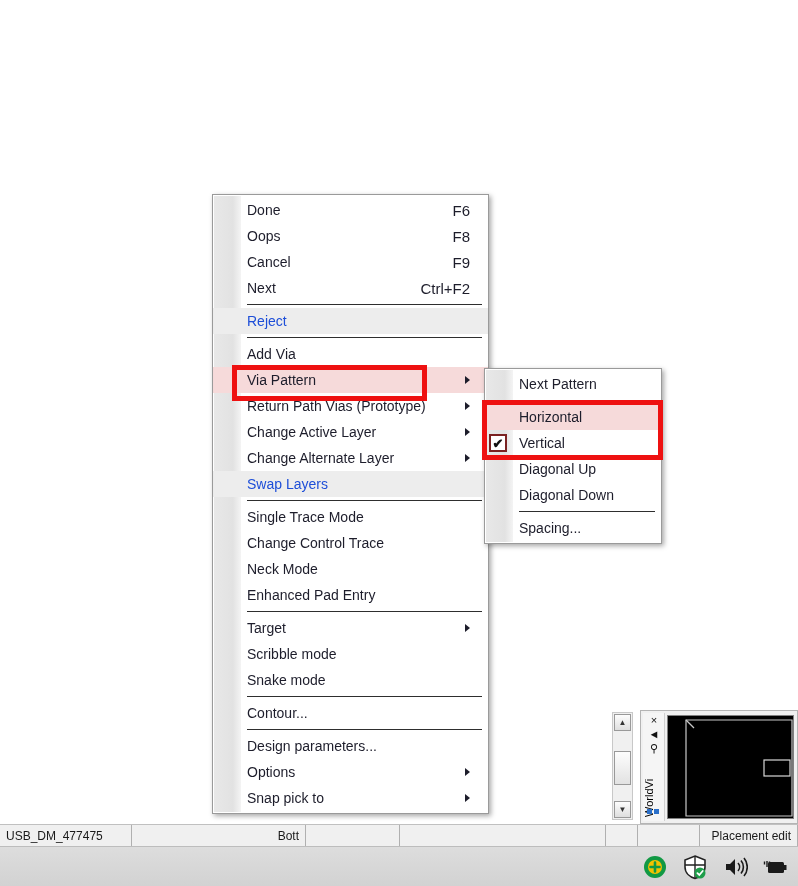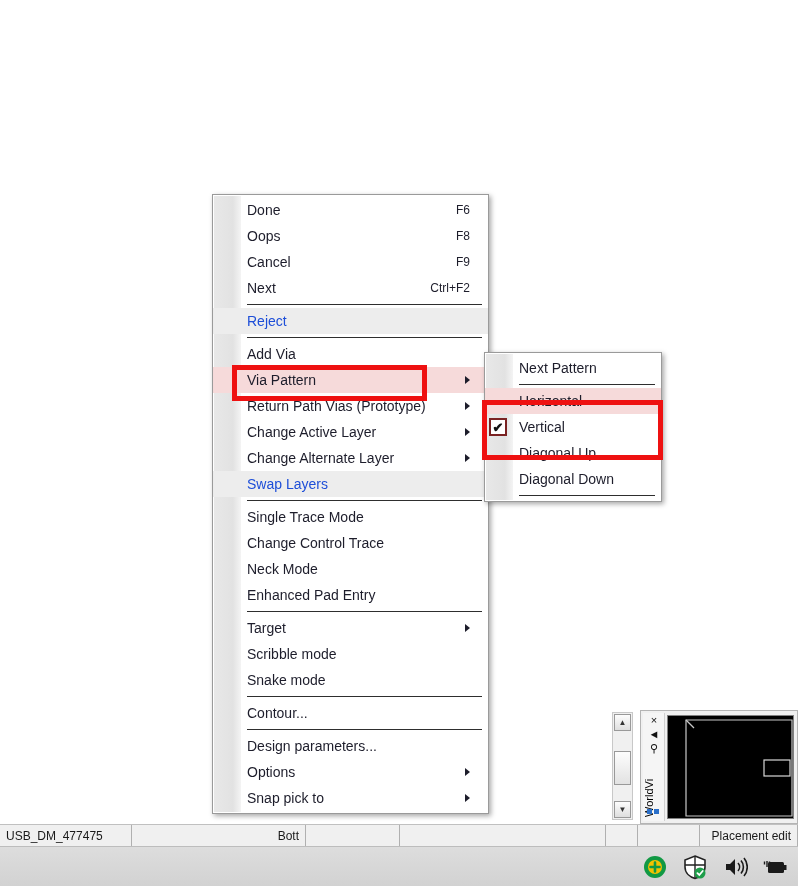--- a/index.html
+++ b/index.html
@@ -154,21 +154,21 @@
     padding-left: 34px;
     padding-right: 18px;
     white-space: nowrap;
     box-sizing: border-box;
     z-index: 2;
   }
   .mi .label { flex: 0 1 auto; }
   .mi .accel {
     margin-left: auto;
     color: #1d1d2b;
-    font-size: 12px;
+    font-size: 15px;
     padding-left: 18px;
   }
   .mi .arrow {
     margin-left: auto;
     width: 0; height: 0;
     border-left: 5px solid #1d1d2b;
     border-top: 4px solid transparent;
     border-bottom: 4px solid transparent;
   }
   .mi.disabled { color: #1d4ed8; background: #ededed; }
@@ -182,21 +182,21 @@
   .redbox {
     position: absolute;
     border: 5px solid #ee1111;
     box-sizing: border-box;
     pointer-events: none;
     z-index: 60;
   }
 
   
   #submenu {
-    position: absolute; left: 484px; top: 352px;
+    position: absolute; left: 484px; top: 368px;
     width: 178px;
     background: #ffffff;
     border: 1px solid #9a9a9a;
     box-sizing: border-box;
     box-shadow: 2px 2px 5px rgba(0,0,0,0.35);
     font-size: 14px;
     color: #1d1d2b;
     padding: 2px 0;
     z-index: 50;
   }
@@ -536,18 +536,21 @@
     </div>
     <div class="mi">
       <span class="label">Diagonal Up</span>
     </div>
     <div class="mi">
       <span class="label">Diagonal Down</span>
     </div>
 
     <div class="sep"></div>
 
+    <div class="mi">
+      <span class="label">Spacing...</span>
+    </div>
   </div>
 
   <div class="redbox" style="left:232px; top:365px; width:195px; height:36px;"></div>
   <div class="redbox" style="left:482px; top:400px; width:181px; height:60px;"></div>
 
 </div>
 
 </body></html>

